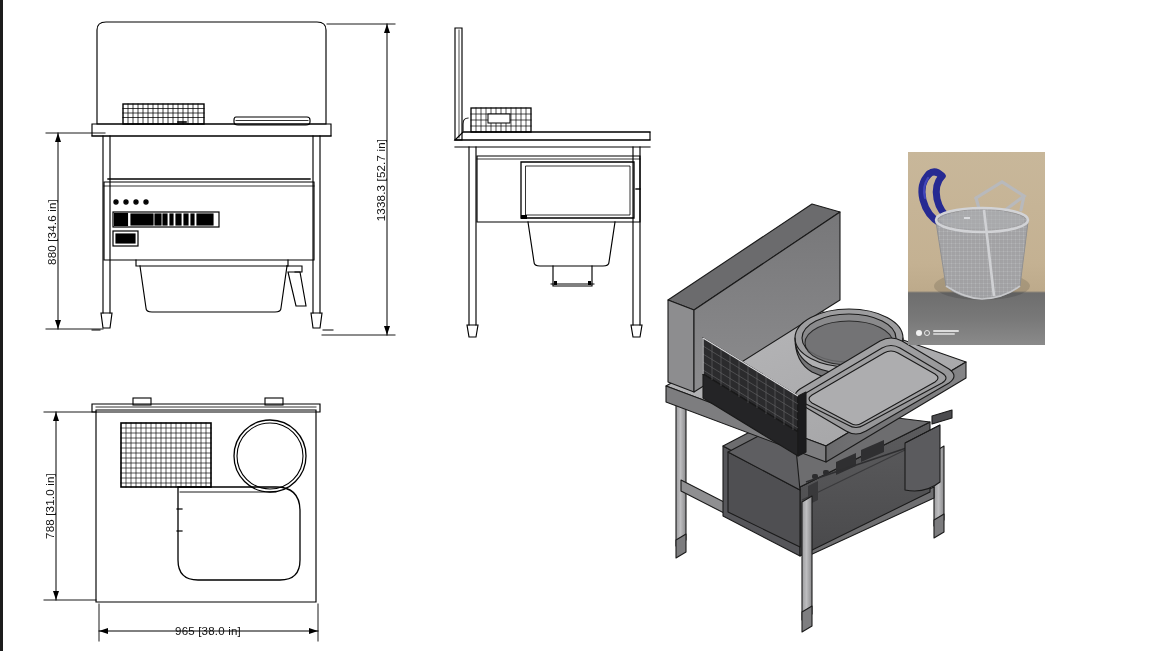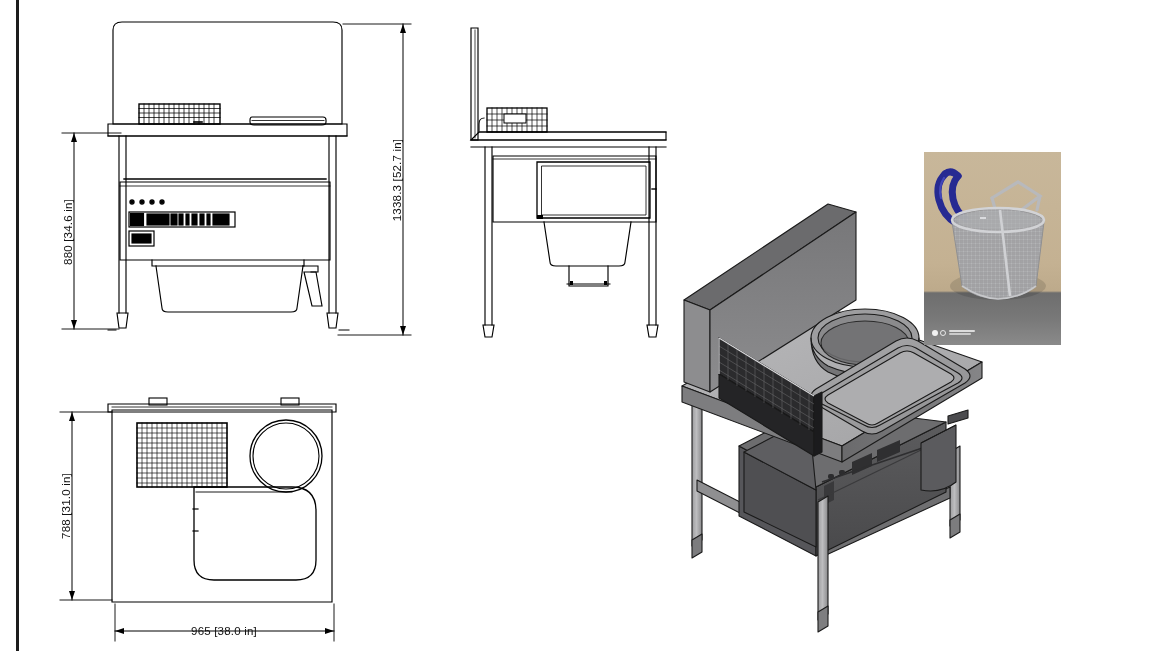--- a/index.html
+++ b/index.html
@@ -2,21 +2,21 @@
 <html><head>
 <meta charset="utf-8">
 <title>CAD Drawing</title>
 <style>
   html,body{margin:0;padding:0;background:#ffffff;}
   body{
     width:1157px;height:651px;overflow:hidden;position:relative;
     font-family:"Liberation Sans", sans-serif;
     background:#ffffff;
   }
-  #sheet{position:absolute;inset:0;width:948px;height:651px;margin-left:16px;}
+  #sheet{position:absolute;inset:0;width:948px;height:651px;}
   .edge-left{position:absolute;left:0;top:0;width:3px;height:651px;background:#1c1c1c;}
   svg.layer{position:absolute;left:0;top:0;width:1157px;height:651px;overflow:visible;}
   .dimtext{
     font-family:"Liberation Sans", sans-serif;
     font-size:11.5px;fill:#111111;letter-spacing:.2px;
   }
   .photo{
     position:absolute;left:908px;top:152px;width:137px;height:193px;
     overflow:hidden;
   }

